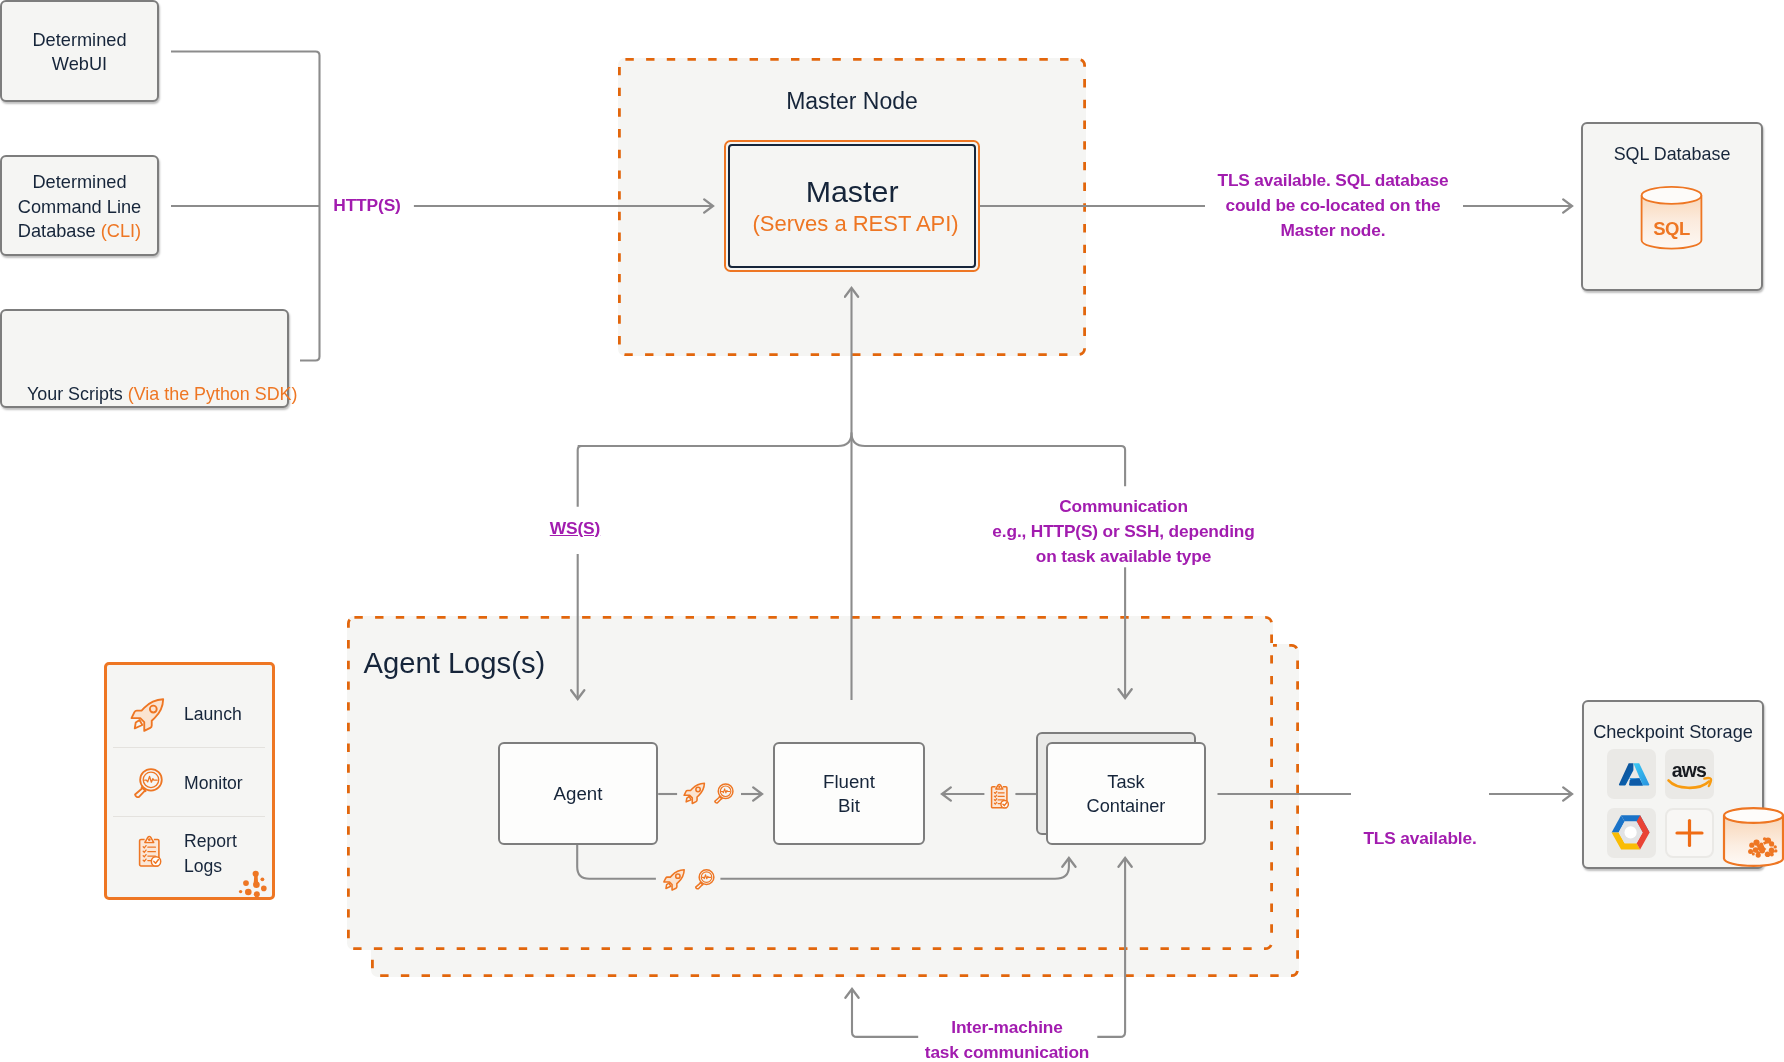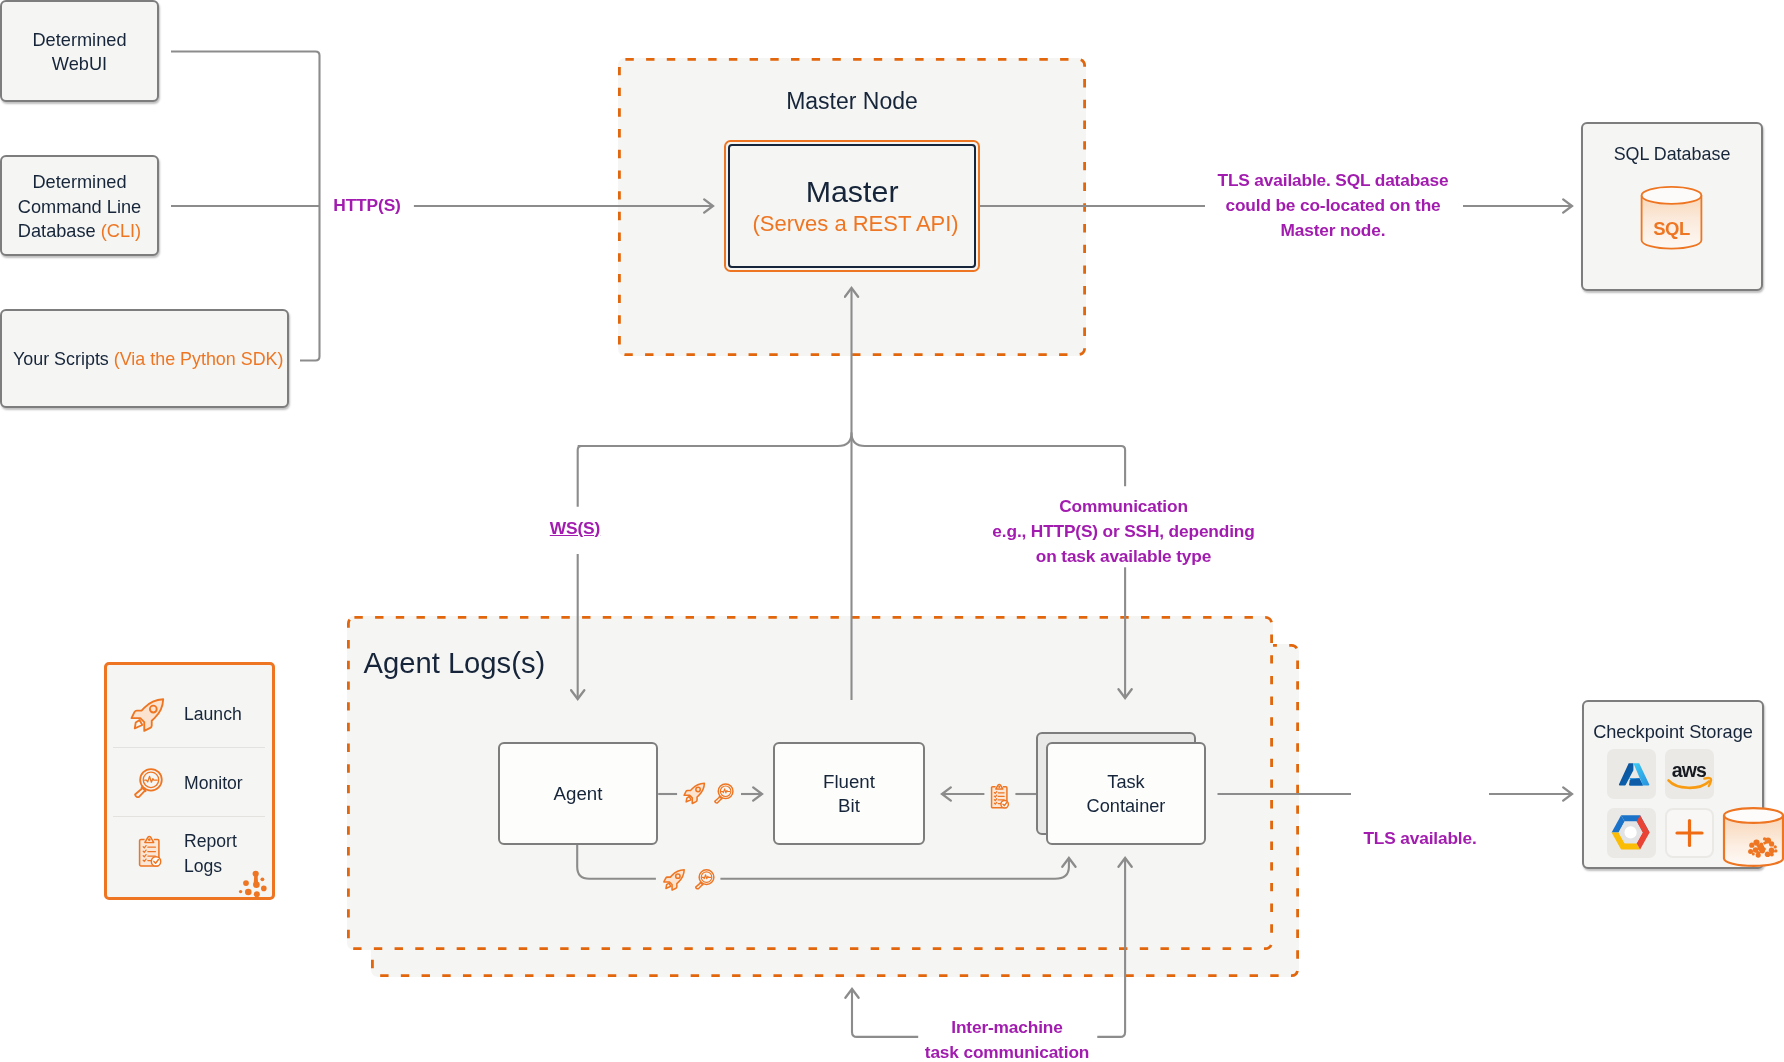--- a/index.html
+++ b/index.html
@@ -73,21 +73,21 @@
     <div>Determined</div>
     <div>WebUI</div>
   </div>
 
   <div class="panel pt" style="left:0;top:155px;width:159px;height:101px;font-size:18.2px;line-height:24.4px;padding-top:3px;">
     <div>Determined</div>
     <div>Command Line</div>
     <div><span>Database </span><span class="orange">(CLI)</span></div>
   </div>
 
-  <div class="panel pt" style="left:0;top:309px;width:289px;height:99px;font-size:17.9px;line-height:24px;align-items:flex-start;padding-left:11px;white-space:nowrap;">
+  <div class="panel pt" style="left:0;top:309px;width:289px;height:99px;font-size:17.9px;line-height:24px;align-items:flex-start;padding-left:25px;white-space:nowrap;justify-content:flex-end;">
     <div><span>Your Scripts </span><span class="orange">(Via the Python SDK)</span></div>
   </div>
 
   <div class="dashed" style="left:618px;top:58px;width:468px;height:298px;"></div>
   <svg class="layer" style="z-index:2" viewBox="0 0 1784 1062" xmlns="http://www.w3.org/2000/svg">
     <rect x="619.4" y="59.4" width="465.2" height="295.2" rx="6" ry="6" fill="none" stroke="#E2660C" stroke-width="2.8" stroke-dasharray="8.4 12.3"></rect>
   </svg>
   <div class="pt" style="left:618px;top:85px;width:468px;height:32px;font-size:23px;">Master Node</div>
   <div style="position:absolute;z-index:9;left:723.9px;top:139.7px;width:256.4px;height:132.6px;
               border:2.6px solid #EE7623;border-radius:6.5px;box-sizing:border-box;"></div>

